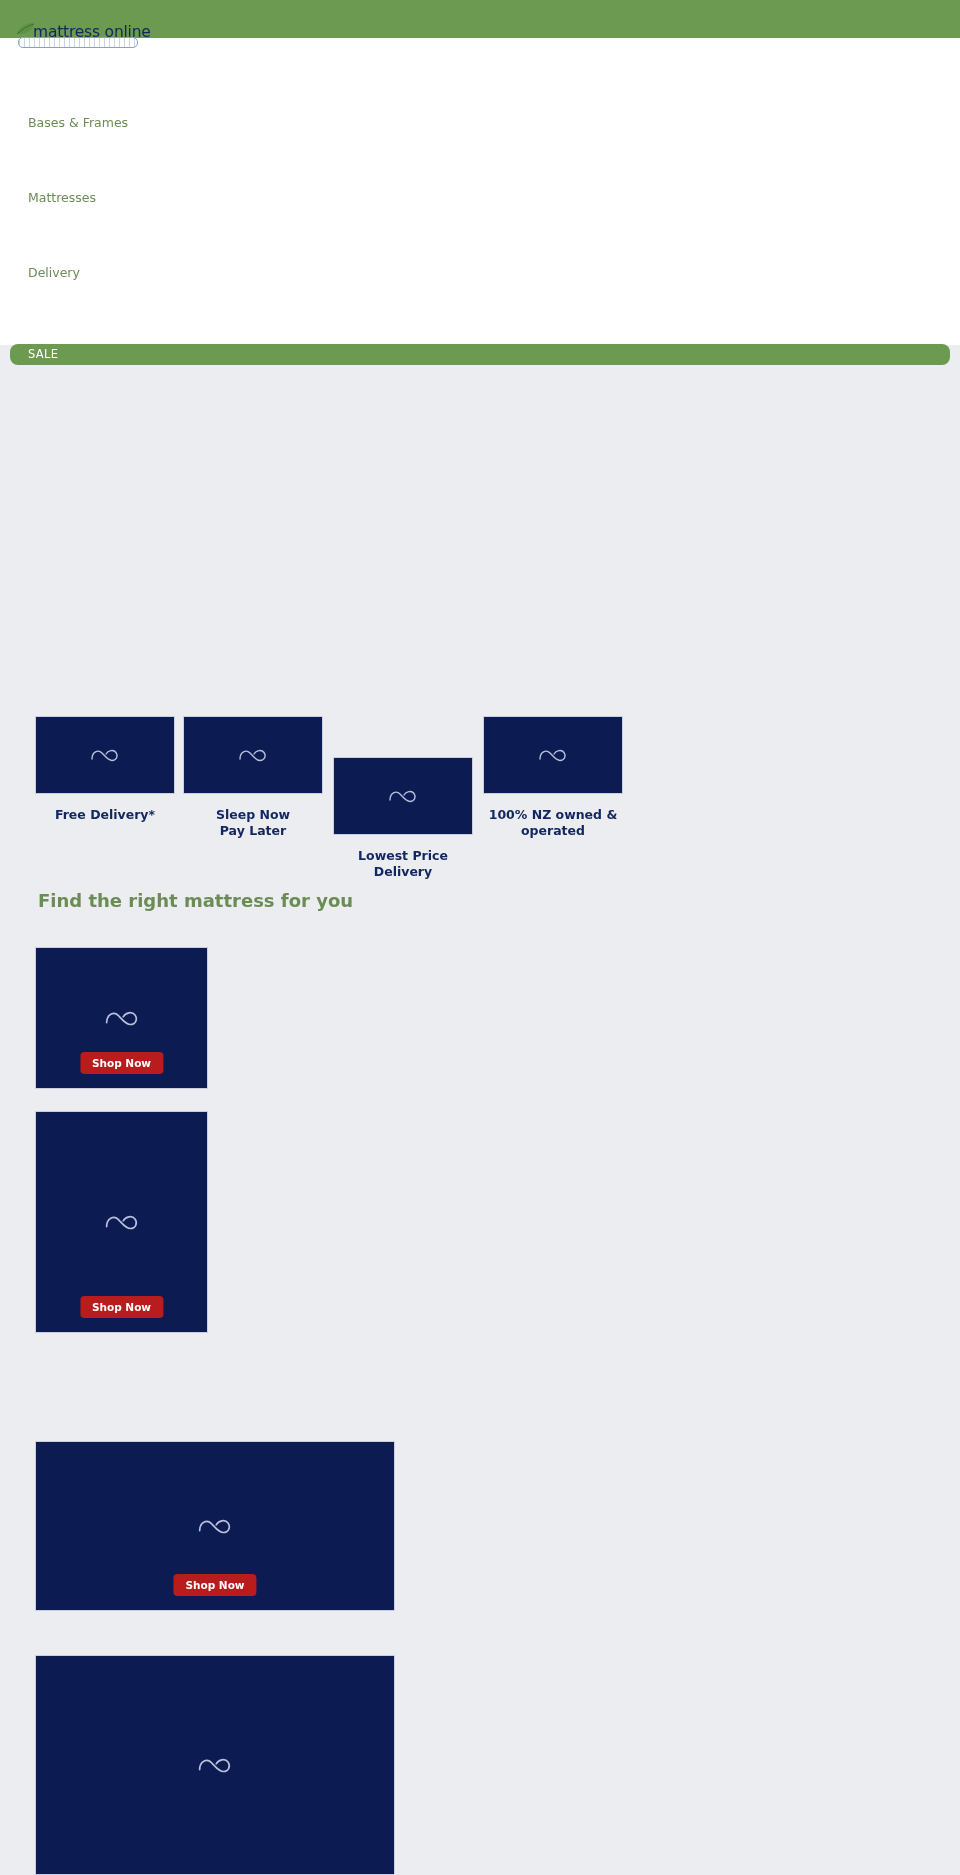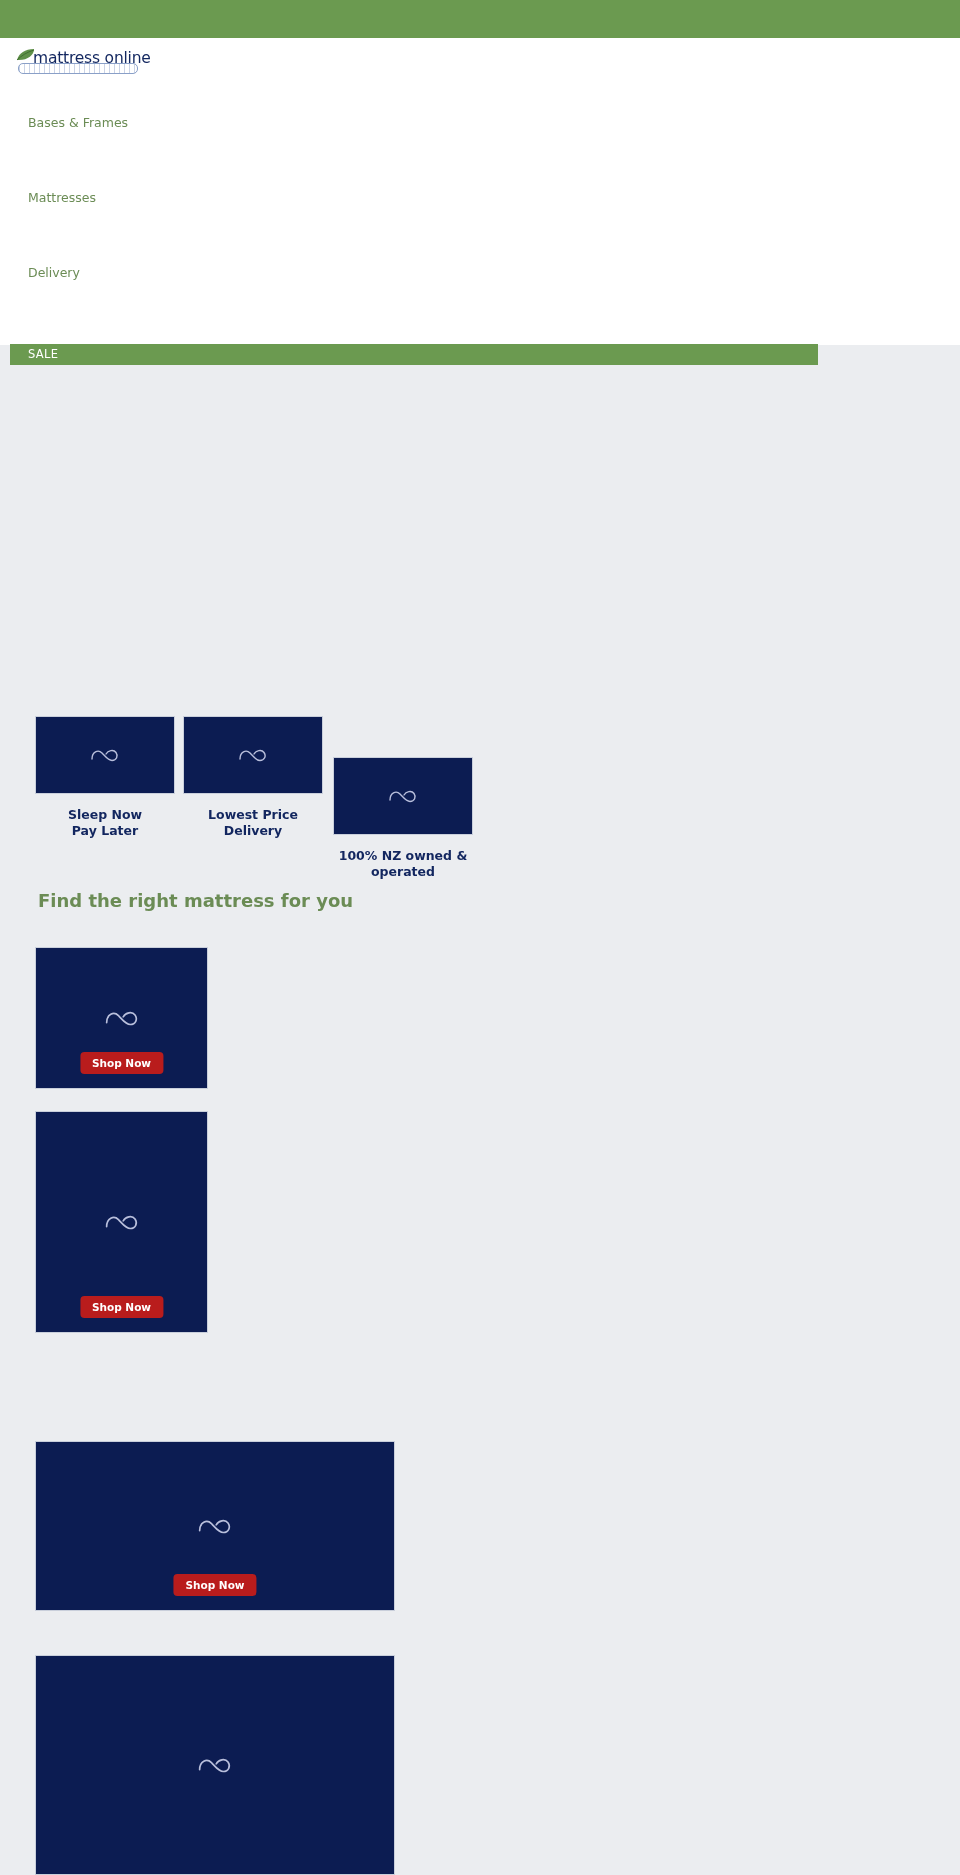--- a/index.html
+++ b/index.html
@@ -32,21 +32,21 @@
     top: 38px;
     width: 960px;
     height: 307px;
     background: #ffffff;
   }
 
   
   .logo {
     position: absolute;
     left: 15px;
-    top: 47px;
+    top: 21px;
     width: 125px;
     height: 30px;
   }
   .logo-wordmark {
     position: absolute;
     left: 18px;
     top: 2px;
     font-size: 15.5px;
     letter-spacing: -0.2px;
     color: #12265f;
@@ -93,23 +93,24 @@
     font-size: 12.5px;
     font-family: "DejaVu Sans", sans-serif;
     cursor: pointer;
   }
 
   
   .sale-strip {
     position: absolute;
     left: 10px;
     top: 344px;
-    width: 808px;
+    width: 940px;
     height: 21px;
     background: #6b9a50;
+    border-radius: 8px;
   }
   .sale-strip-label {
     position: absolute;
     left: 18px;
     top: 0;
     line-height: 21px;
     color: #ffffff;
     font-size: 11.5px;
     font-family: "DejaVu Sans", sans-serif;
     letter-spacing: 0.3px;
@@ -256,20 +257,28 @@
 </nav>
 
 <div class="sale-strip">
   <span class="sale-strip-label">SALE</span>
 </div>
 
 <div class="hero-gap"></div>
 
 <div class="usp-row">
 
+  <div class="usp">
+    <div class="usp-thumb">
+      <svg class="ph-glyph" width="36" height="22" viewBox="0 0 36 22">
+        <path d="M5 15 C5 8, 11 5, 15 9 C18.5 12.5, 21 16.5, 25 16.5 C29.5 16.5, 31.5 12, 29 8.5 C26.5 5, 21 6.5, 19 10"></path>
+      </svg>
+    </div>
+    <div class="usp-label">Free Delivery*</div>
+  </div>
 
   <div class="usp">
     <div class="usp-thumb">
       <svg class="ph-glyph" width="36" height="22" viewBox="0 0 36 22">
         <path d="M5 15 C5 8, 11 5, 15 9 C18.5 12.5, 21 16.5, 25 16.5 C29.5 16.5, 31.5 12, 29 8.5 C26.5 5, 21 6.5, 19 10"></path>
       </svg>
     </div>
     <div class="usp-label">
       <span>Sleep Now</span><br>
       <span>Pay Later</span>

